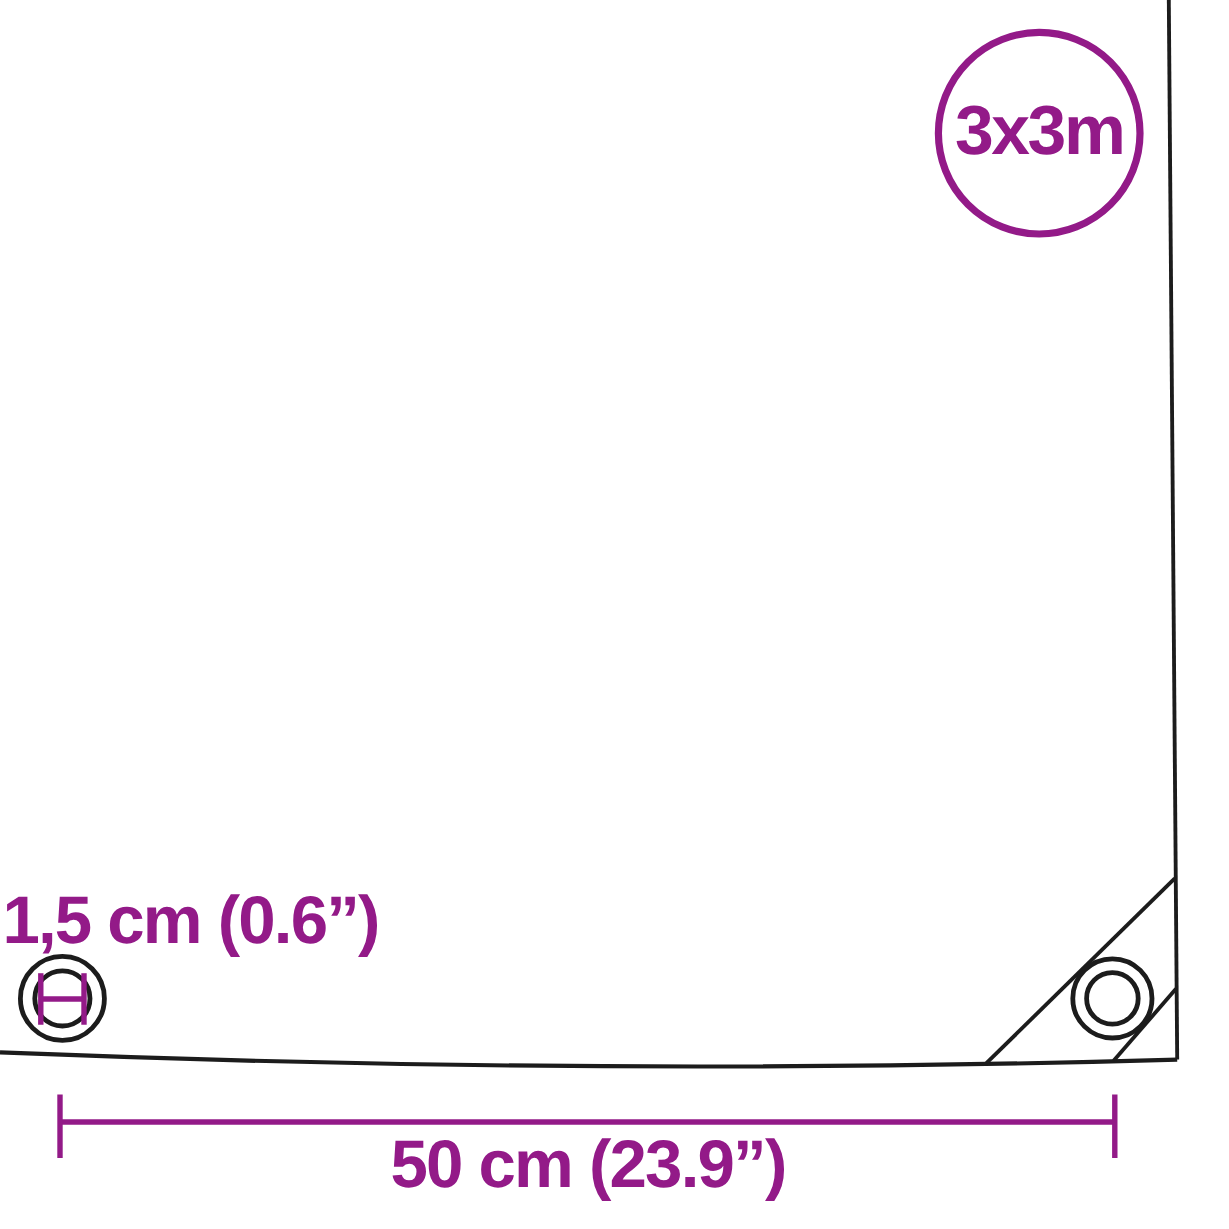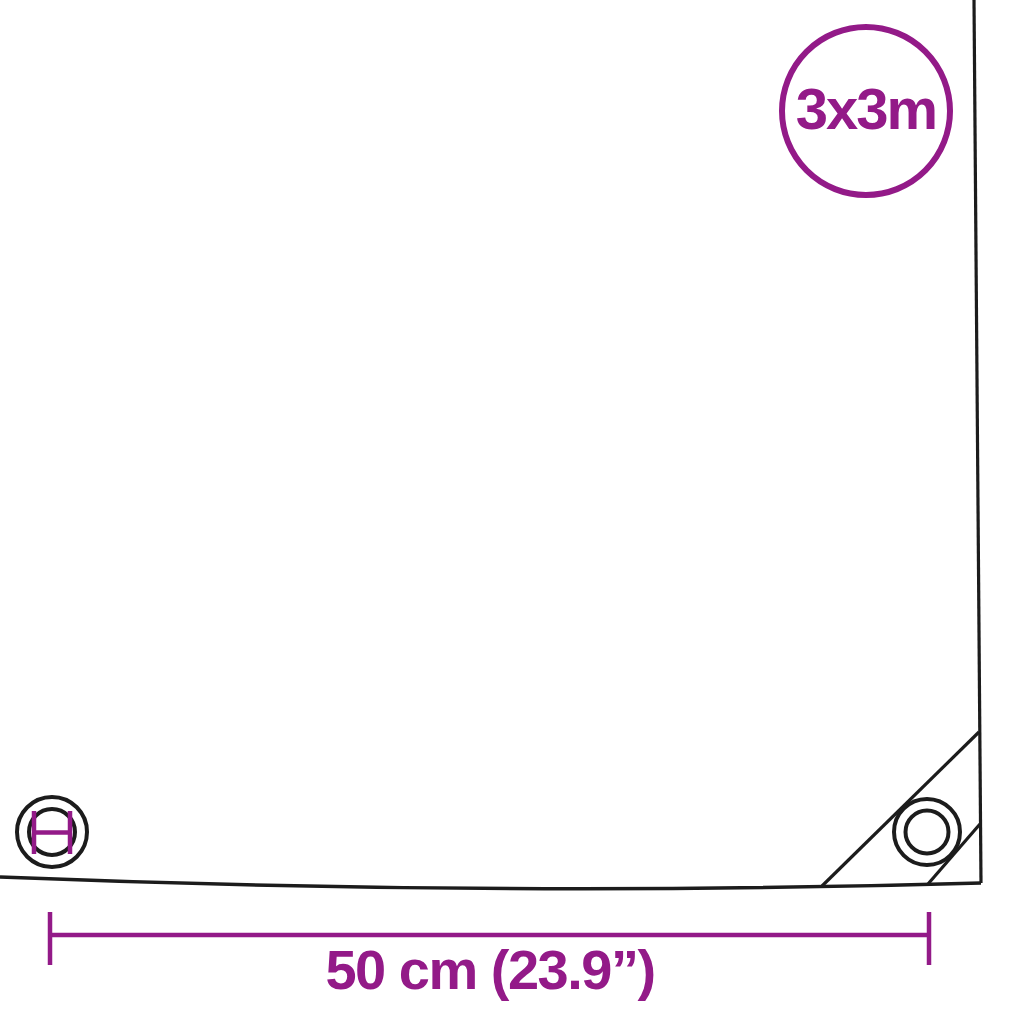--- a/index.html
+++ b/index.html
@@ -98,16 +98,17 @@
       <path d="M 50 935 L 929 935"></path>
       <path d="M 50 912 L 50 965"></path>
       <path d="M 929 912 L 929 965"></path>
     </g>
   </svg>
 
   <div class="size-badge">
     <span>3x3m</span>
   </div>
 
+  <div class="dim-label eyelet-diameter-label">1,5 cm (0.6”)</div>
 
   <div class="dim-label eyelet-spacing-label">50 cm (23.9”)</div>
 
 </div>
 
 </body></html>

